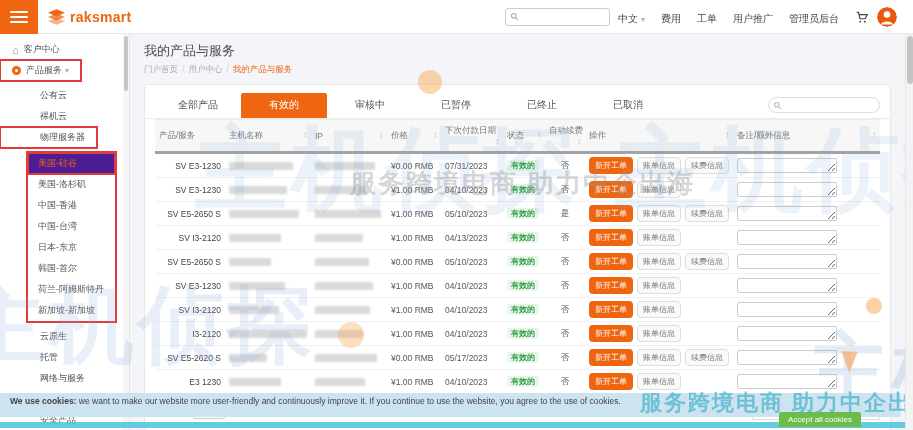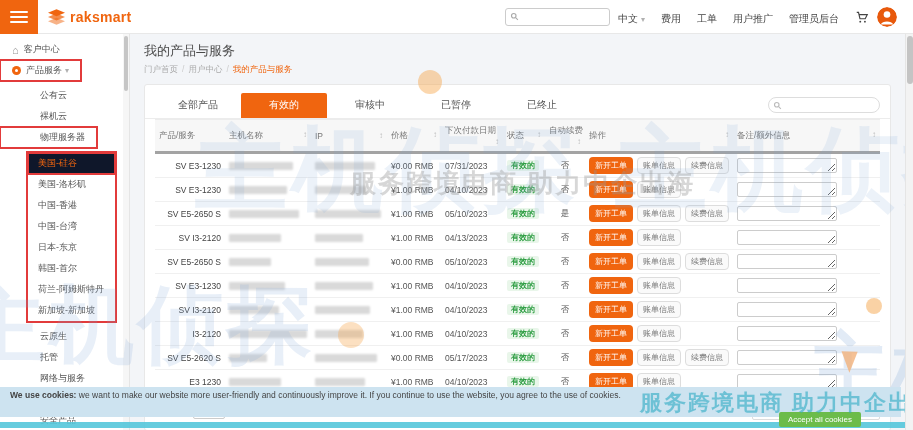--- a/index.html
+++ b/index.html
@@ -29,21 +29,21 @@
 
   
   .content { position:absolute; top:34px; left:0; right:8px; bottom:0; display:flex; }
   .sidebar { width:130px; flex:none; background:#fff; border-right:1px solid #e5e5e5;
              padding:5px 0 0; position:relative; }
   .sb-item { font-size:9px; color:#555; padding:4px 8px 4px 12px; cursor:pointer; white-space:nowrap;
              display:flex; align-items:center; }
   .sb-item.l2 { padding-left:40px; }
   .regions-wrap { margin:3px 12px 3px 26px; border:2px solid #e23b3b; }
   .regions-wrap .sb-item { padding:4px 4px 4px 10px; }
-  .sb-item.active { color:#f0650f; background:#0f172a; outline:2px solid #e23b3b; outline-offset:-1px; }
+  .sb-item.active { color:#f0650f; background:#4c1d95; outline:2px solid #e23b3b; outline-offset:-1px; }
   .boxed { outline:2px solid #e23b3b; outline-offset:-1px; }
   .w-fit { width:fit-content; padding-right:12px; }
   #sb-products { margin-top:4px; }
   #sb-more { margin-top:2px; }
   .sb-ico { margin-right:5px; color:#999; font-size:11px; line-height:8px; }
   .dot-icon { width:9px; height:9px; background:#f0650f; border-radius:50%; display:inline-block;
               margin-right:5px; position:relative; flex:none; }
   .dot-icon::after { content:""; position:absolute; inset:3px; background:#fff; border-radius:50%; }
   .sb-scroll { position:absolute; right:0; top:0; bottom:0; width:6px; background:#f6f6f6; }
   .sb-scroll .thumb { position:absolute; top:2px; left:1px; width:4px; height:55px; background:#c6c6c6; border-radius:2px; }
@@ -88,21 +88,21 @@
 
   .foot { display:flex; justify-content:space-between; align-items:center; padding:8px 10px 10px;
           font-size:8.5px; color:#777; }
   .perpage select { font-size:8.5px; border:1px solid #ccc; border-radius:2px; background:#fff;
                     color:#555; height:16px; margin:0 4px; font-family:inherit; }
   .pg { display:inline-block; border:1px solid #ddd; padding:2px 6px; margin-left:4px; color:#888;
         background:#fff; border-radius:2px; cursor:pointer; }
   .pg.cur { background:#f0650f; border-color:#f0650f; color:#fff; }
 
   
-  .cookie { position:absolute; left:0; right:12px; bottom:13px; height:30px; background:#cde3f0;
+  .cookie { position:absolute; left:0; right:12px; bottom:13px; height:24px; background:#cde3f0;
             padding:3px 10px; font-size:8.5px; color:#444; z-index:30; line-height:1.4; }
   .accept { position:absolute; right:52px; bottom:3px; background:#6cbc4a; color:#fff; border:none;
             border-radius:2px; font-size:8px; padding:3px 9px; cursor:pointer; font-family:inherit; z-index:31; }
   .cyanbar { position:absolute; left:0; right:0; bottom:2px; height:6px; background:#54c6da; opacity:.9; z-index:29; }
 
   
   .win-scroll { position:absolute; right:0; top:34px; bottom:0; width:8px; background:#f3f3f3;
                 border-left:1px solid #e5e5e5; z-index:40; }
   .win-scroll .thumb { position:absolute; top:2px; left:1px; width:6px; height:48px; background:#c4c4c4; border-radius:3px; }
 
@@ -249,20 +249,21 @@
       </div>
 
       <section class="card">
         <div class="tabs">
           <div id="tabs">
               <div class="tab">全部产品</div>
               <div class="tab active">有效的</div>
               <div class="tab">审核中</div>
               <div class="tab">已暂停</div>
               <div class="tab">已终止</div>
+              <div class="tab">已取消</div>
             </div>
           <div class="tab-search">
             <svg width="9" height="9" viewBox="0 0 24 24" fill="none" stroke="#bbb" stroke-width="3">
                 <circle cx="10" cy="10" r="6"></circle>
                 <path d="M15 15l6 6"></path>
               </svg>
             <input aria-label="table search" style="">
           </div>
         </div>
         <div class="tablewrap">

